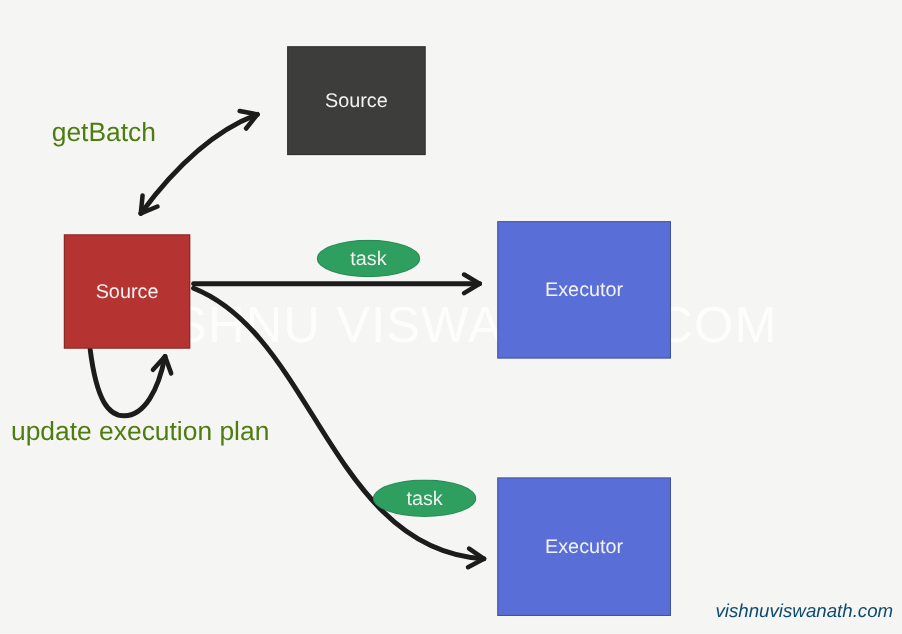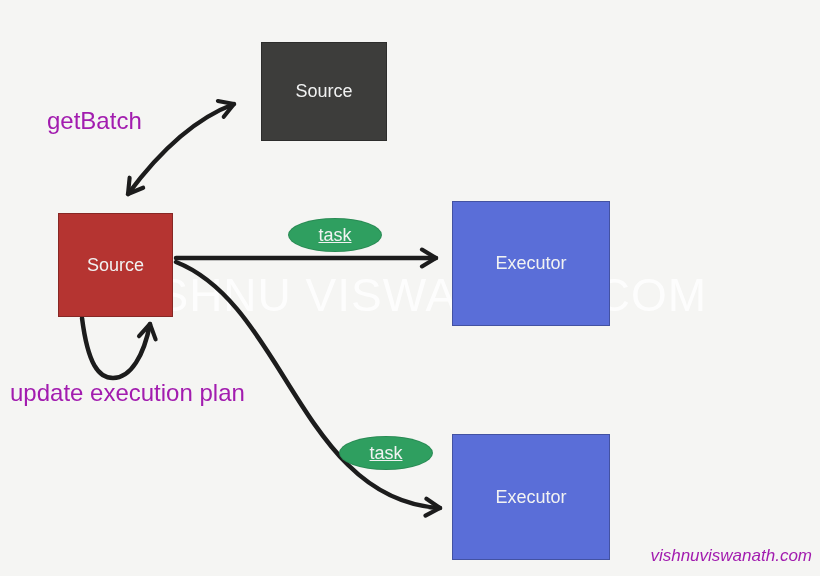--- a/index.html
+++ b/index.html
@@ -22,33 +22,32 @@
     color:#f1f2f2;font-size:18px;box-sizing:border-box;
   }
   .rect{border:1px solid rgba(0,0,0,0.25);}
   .node-source  {left:261px;top:42px;width:126px;height:99px;background:#3d3d3b;}
   .node-driver  {left:58px;top:213px;width:115px;height:104px;background:#b53431;}
   .node-exec-top{left:452px;top:201px;width:158px;height:125px;background:#5a6ed8;}
   .node-exec-bot{left:452px;top:434px;width:158px;height:126px;background:#5a6ed8;}
   .ellipse{
     border-radius:50%;font-size:18px;background:#2f9f60;
     border:1px solid rgba(0,0,0,0.12);
-    text-decoration:underline;
   }
   .node-task-top{left:288px;top:218px;width:94px;height:34px;}
   .node-task-bot{left:339px;top:436px;width:94px;height:34px;}
 
   
-  .lbl{position:absolute;z-index:3;color:#a21caf;font-size:24px;line-height:30px;}
+  .lbl{position:absolute;z-index:3;color:#4d7c0f;font-size:24px;line-height:30px;}
   .lbl-getbatch{left:47px;top:106px;}
   .lbl-update{left:10px;top:378px;text-align:right;}
 
   .wm-br{
     position:absolute;z-index:3;right:8px;top:546px;
-    font-size:17px;font-style:italic;color:#a21caf;
+    font-size:17px;font-style:italic;color:#0c4a6e;
   }
 </style>
 </head>
 <body>
 
 <div class="stage">
 
   <div class="wm-center">VISHNU VISWANATH.COM</div>
 
   <svg class="arrows" width="820" height="576" viewBox="0 0 820 576">

